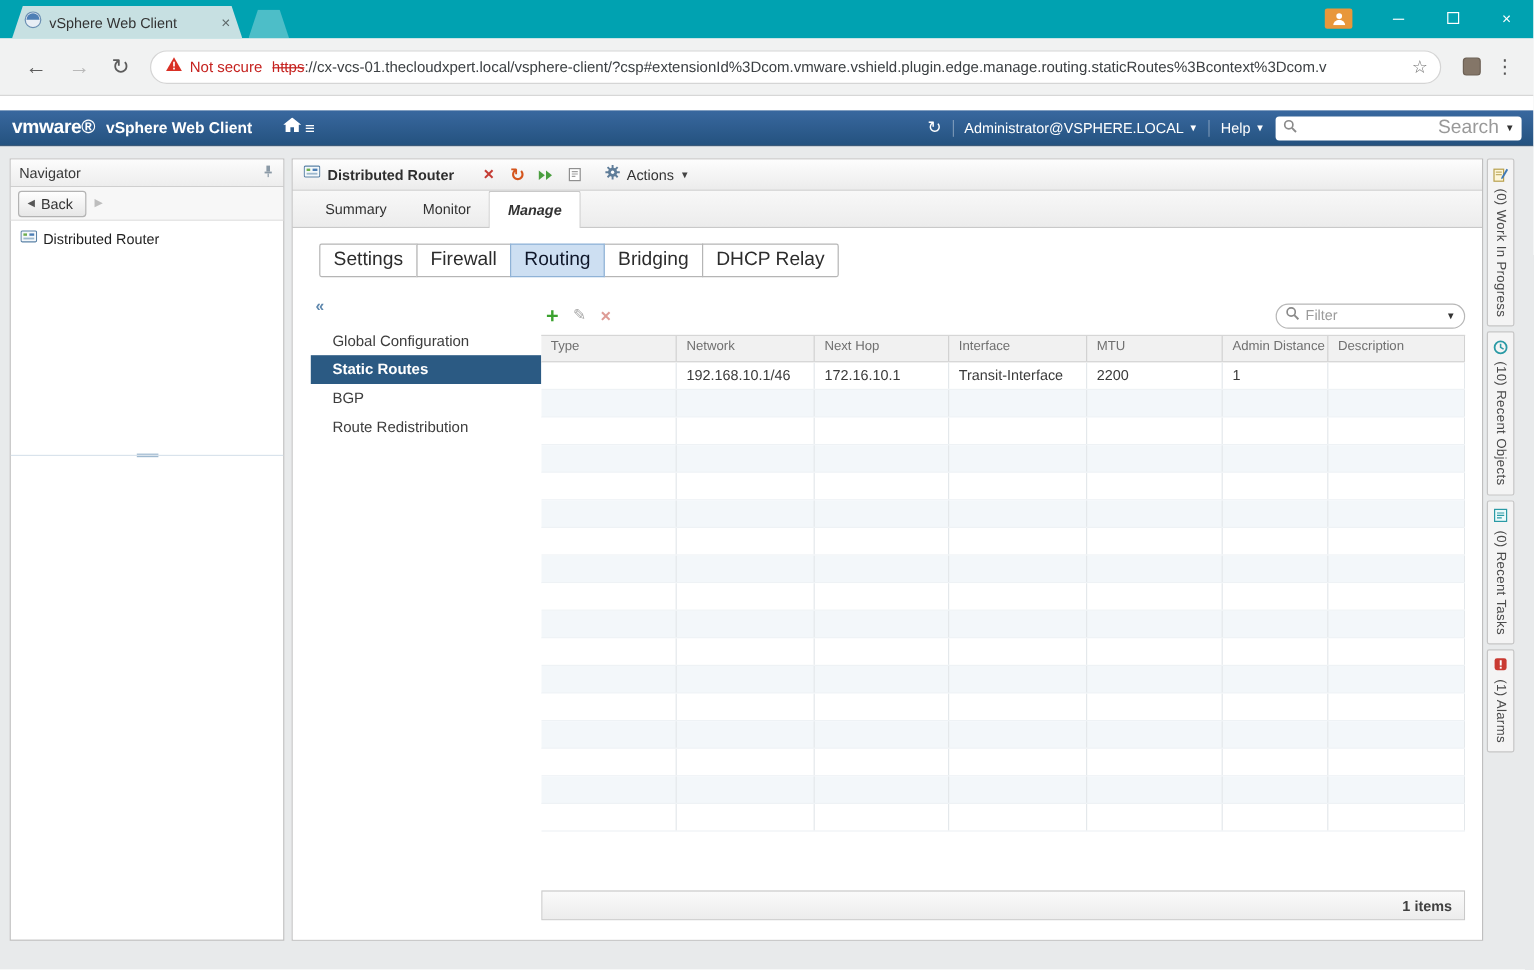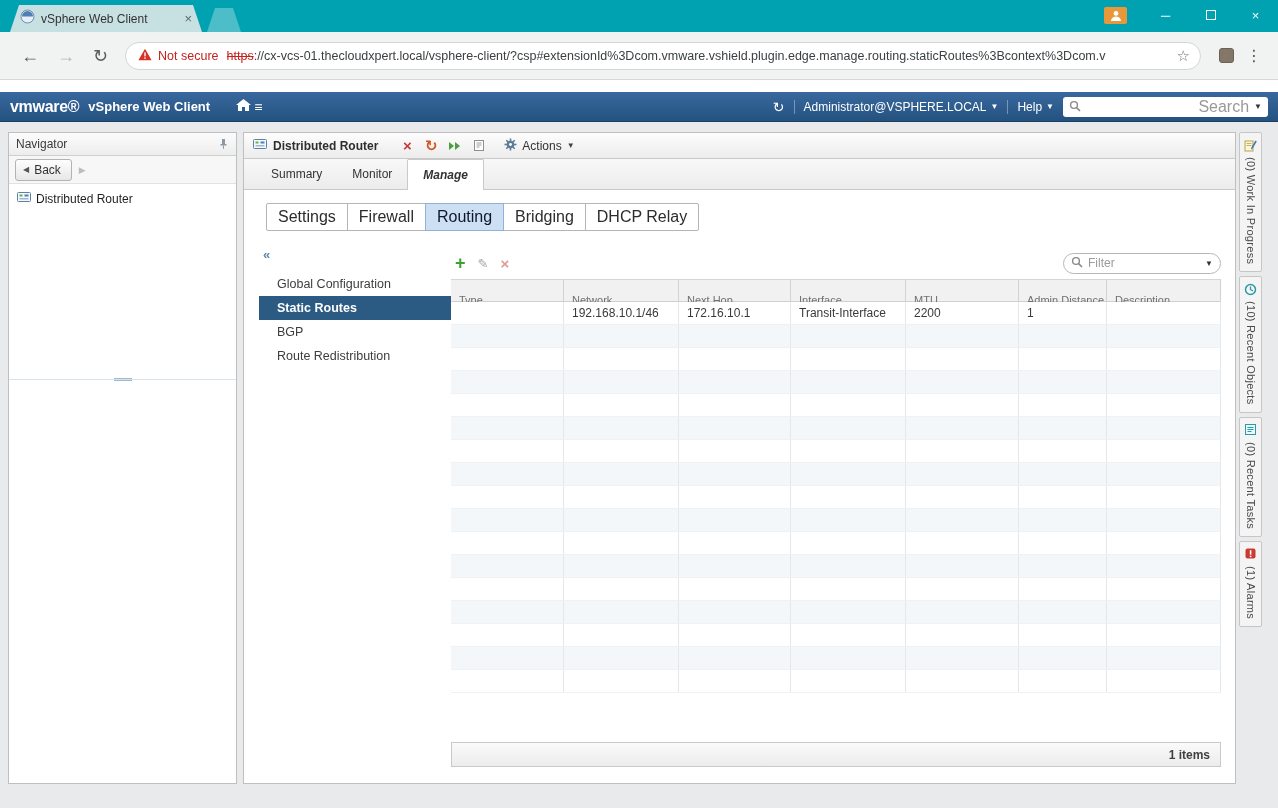--- a/index.html
+++ b/index.html
@@ -113,21 +113,21 @@
   .tool-plus{color:#3ba22f;font-size:18px;font-weight:bold;line-height:1;margin-left:4px;}
   .tool-pencil{color:#a5a5a5;font-size:13px;margin-left:12px;}
   .tool-x{color:#de9c96;font-size:15px;font-weight:bold;margin-left:12px;}
   .filter-box{margin-left:auto;width:158px;height:21px;border:1px solid #b7b7b7;border-radius:11px;
               display:flex;align-items:center;padding:0 7px;gap:5px;background:#fff;}
   .filter-box input{border:none;outline:none;flex:1;font-size:12px;color:#333;min-width:0;background:transparent;}
   .filter-box input::placeholder{color:#9b9b9b;}
 
   .grid{flex:1;margin-top:4px;display:flex;flex-direction:column;overflow:hidden;border-top:1px solid #d6d6d6;}
   .grid-head{display:flex;height:22px;background:#f1f1f1;border-bottom:1px solid #d0d0d0;flex:0 0 22px;}
-  .gh-cell{padding:14px 8px;font-size:11px;color:#707070;border-right:1px solid #d2d2d2;white-space:nowrap;overflow:hidden;}
+  .gh-cell{padding:3px 8px;font-size:11px;color:#707070;border-right:1px solid #d2d2d2;white-space:nowrap;overflow:hidden;}
   .grid-body{flex:1;overflow:hidden;}
   .g-row{display:flex;height:23px;background:#fff;border-bottom:1px solid #eef2f5;}
   .g-row.alt{background:#f3f7fa;}
   .g-cell{padding:4px 8px;font-size:12px;color:#3a3a3a;border-right:1px solid #e4e8eb;white-space:nowrap;overflow:hidden;}
   .flex{flex:1;min-width:0;}
   .grid-footer{height:25px;flex:0 0 25px;background:linear-gradient(#fafafa,#ececec);border:1px solid #c9c9c9;border-top:1px solid #c9c9c9;
                display:flex;align-items:center;justify-content:flex-end;padding:0 10px;font-size:12px;font-weight:bold;color:#404040;}
 
   
   .rail{position:absolute;right:16px;width:23px;top:10px;bottom:24px;display:flex;flex-direction:column;gap:4px;}

